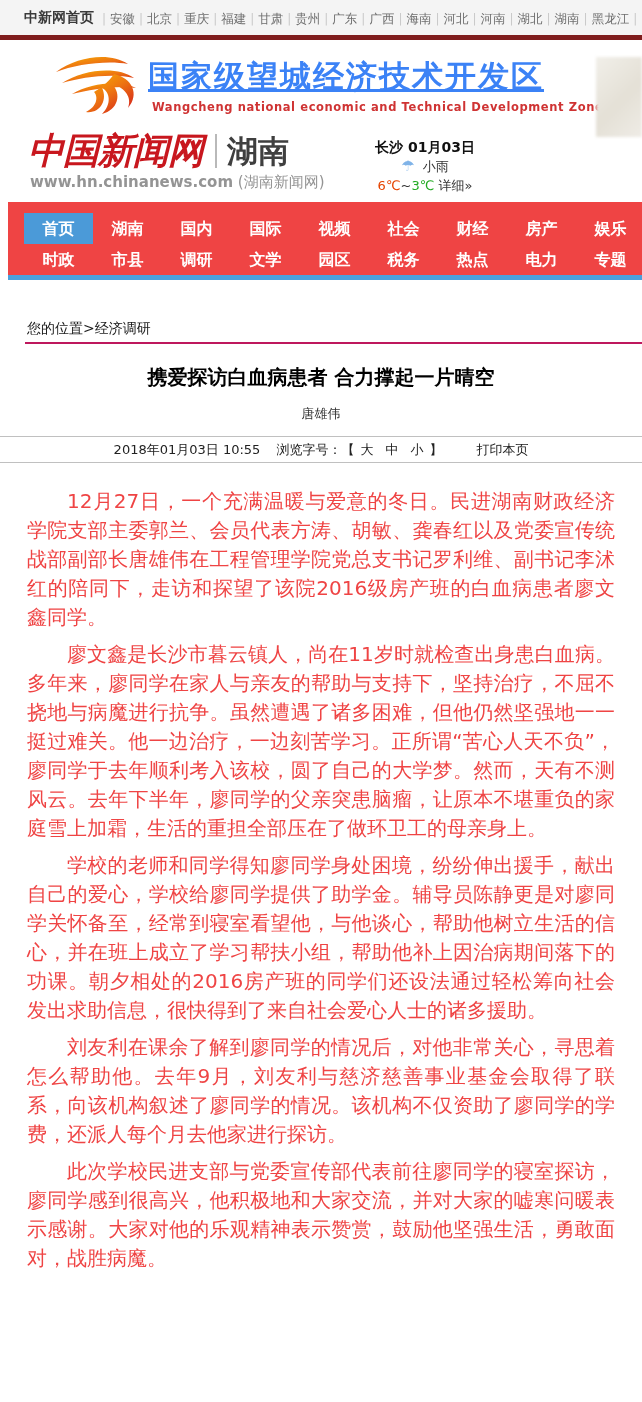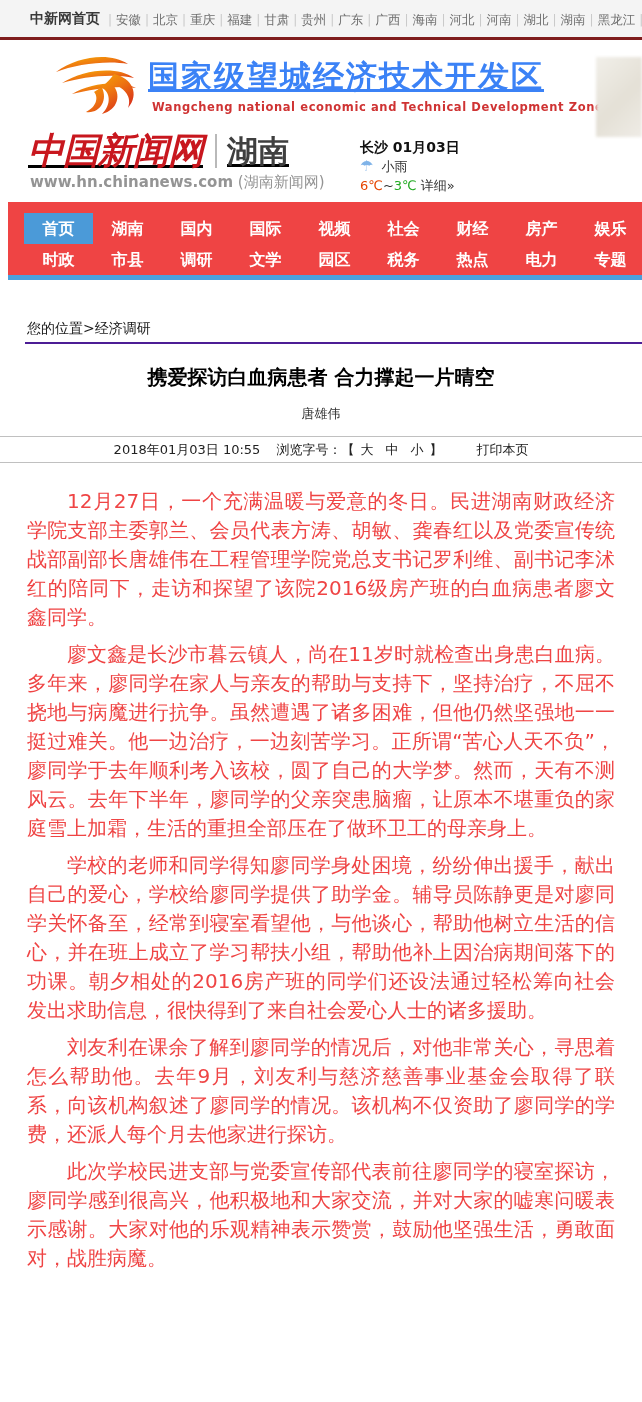--- a/index.html
+++ b/index.html
@@ -1,64 +1,64 @@
 <!DOCTYPE html>
 <html><head>
 <meta charset="utf-8">
 <style>
   * { margin:0; padding:0; box-sizing:border-box; }
   html,body { background:#fff; }
   body { width:642px; min-height:1402px; overflow:hidden; position:relative;
          font-family:"DejaVu Sans","Liberation Sans",sans-serif; }
 
   
-  .topbar { height:40px; background:#f4f4f4; border-bottom:3px solid #7f1d1d;
-            display:flex; align-items:center; padding-left:30px;
+  .topbar { height:40px; background:#f4f4f4; border-bottom:5px solid #7f1d1d;
+            display:flex; align-items:center; padding-left:24px;
             white-space:nowrap; overflow:hidden; }
   .topbar .home { font-size:14px; font-weight:bold; color:#3a3a3a; margin-right:4px; text-decoration:none; }
   .topbar .sep { color:#c9c9c9; margin:0 4px; font-size:12px; }
   .topbar .region { font-size:12.5px; color:#6e6e6e; text-decoration:none; cursor:pointer; }
 
   
   .banner { height:92px; position:relative; display:flex; align-items:center; cursor:pointer; }
   .banner .flame { position:absolute; left:52px; top:12px; }
   .banner .banner-text { margin-left:148px; }
   .banner .banner-title { font-size:31px; font-weight:bold; color:#3b82f6; letter-spacing:2px; line-height:36px;text-decoration:underline; }
   .banner .banner-sub { font-size:11.5px; font-weight:bold; color:#cf3333; letter-spacing:0.6px; margin-top:6px; margin-left:4px; }
   .banner-ghost { position:absolute; right:0; top:17px; width:46px; height:80px;
                   background:linear-gradient(135deg,#f1efe9 0%,#e4e0d6 55%,#efece6 100%);
                   filter:blur(1.5px); }
 
   
   .masthead { height:70px; position:relative; }
-  .brandline { display:flex; align-items:flex-end; padding-left:28px;text-decoration:underline; }
+  .brandline { display:flex; align-items:flex-end; padding-left:28px; }
   .brand { font-family:"DejaVu Serif","Liberation Serif",serif; font-style:italic; font-weight:bold;
            font-size:36px; line-height:36px; color:#c8171e; letter-spacing:-1px; cursor:pointer; }
   .brand-divider { width:2px; height:34px; background:#b9b9b9; margin:0 10px 0 12px; }
   .brand-region { font-size:31px; line-height:34px; font-weight:bold; color:#3f3f3f; }
   .urlline { padding-left:30px; margin-top:5px; font-size:15px; color:#949494; }
   .urlline .url { font-weight:bold; }
-  .weather { position:absolute; left:360px; top:6px; width:170px; 
+  .weather { position:absolute; left:340px; top:6px; width:170px; text-align:center;
              font-size:13px; color:#333; line-height:19px; }
   .weather .wline1 { font-weight:bold; color:#111; font-size:14px; }
   .weather .umbrella { color:#7fb3e8; font-size:15px; margin-right:8px; }
   .weather .hi { color:#e64400; }
   .weather .lo { color:#22aa22; }
   .weather .more { color:#333; cursor:pointer; }
 
   
   .nav { margin-left:8px; width:634px; background:#ef4444; padding:11px 0 0 16px; }
   .nav-row { display:grid; grid-template-columns:repeat(9,69px); }
   .nav-cell { height:31px; line-height:31px; text-align:center; color:#fff;
               font-size:16px; font-weight:bold; cursor:pointer; }
   .nav-cell.active { background:#4b9ad8; }
   .nav-strip { height:5px; background:#4aa0dc; margin-left:-16px; }
 
   
-  .crumbwrap { margin:38px 0 0 25px; width:617px; border-bottom:2px solid #4c1d95; padding:0 0 4px 2px; }
+  .crumbwrap { margin:38px 0 0 25px; width:617px; border-bottom:2px solid #be185d; padding:0 0 4px 2px; }
   .crumb { font-size:14px; color:#1a1a1a; }
   .crumb .crumb-link { color:#1a1a1a; cursor:pointer; }
 
   
   .article-title { margin-top:20px; text-align:center; font-size:20px; font-weight:bold; color:#000; }
   .article-author { margin-top:14px; text-align:center; font-size:13px; color:#333; }
   .metabar { margin-top:13px; border-top:1px solid #c0c0c0; border-bottom:1px solid #c0c0c0;
              height:27px; display:flex; align-items:center; justify-content:center;
              font-size:13px; color:#222; }
   .metabar .mdate { margin-right:16px; }

